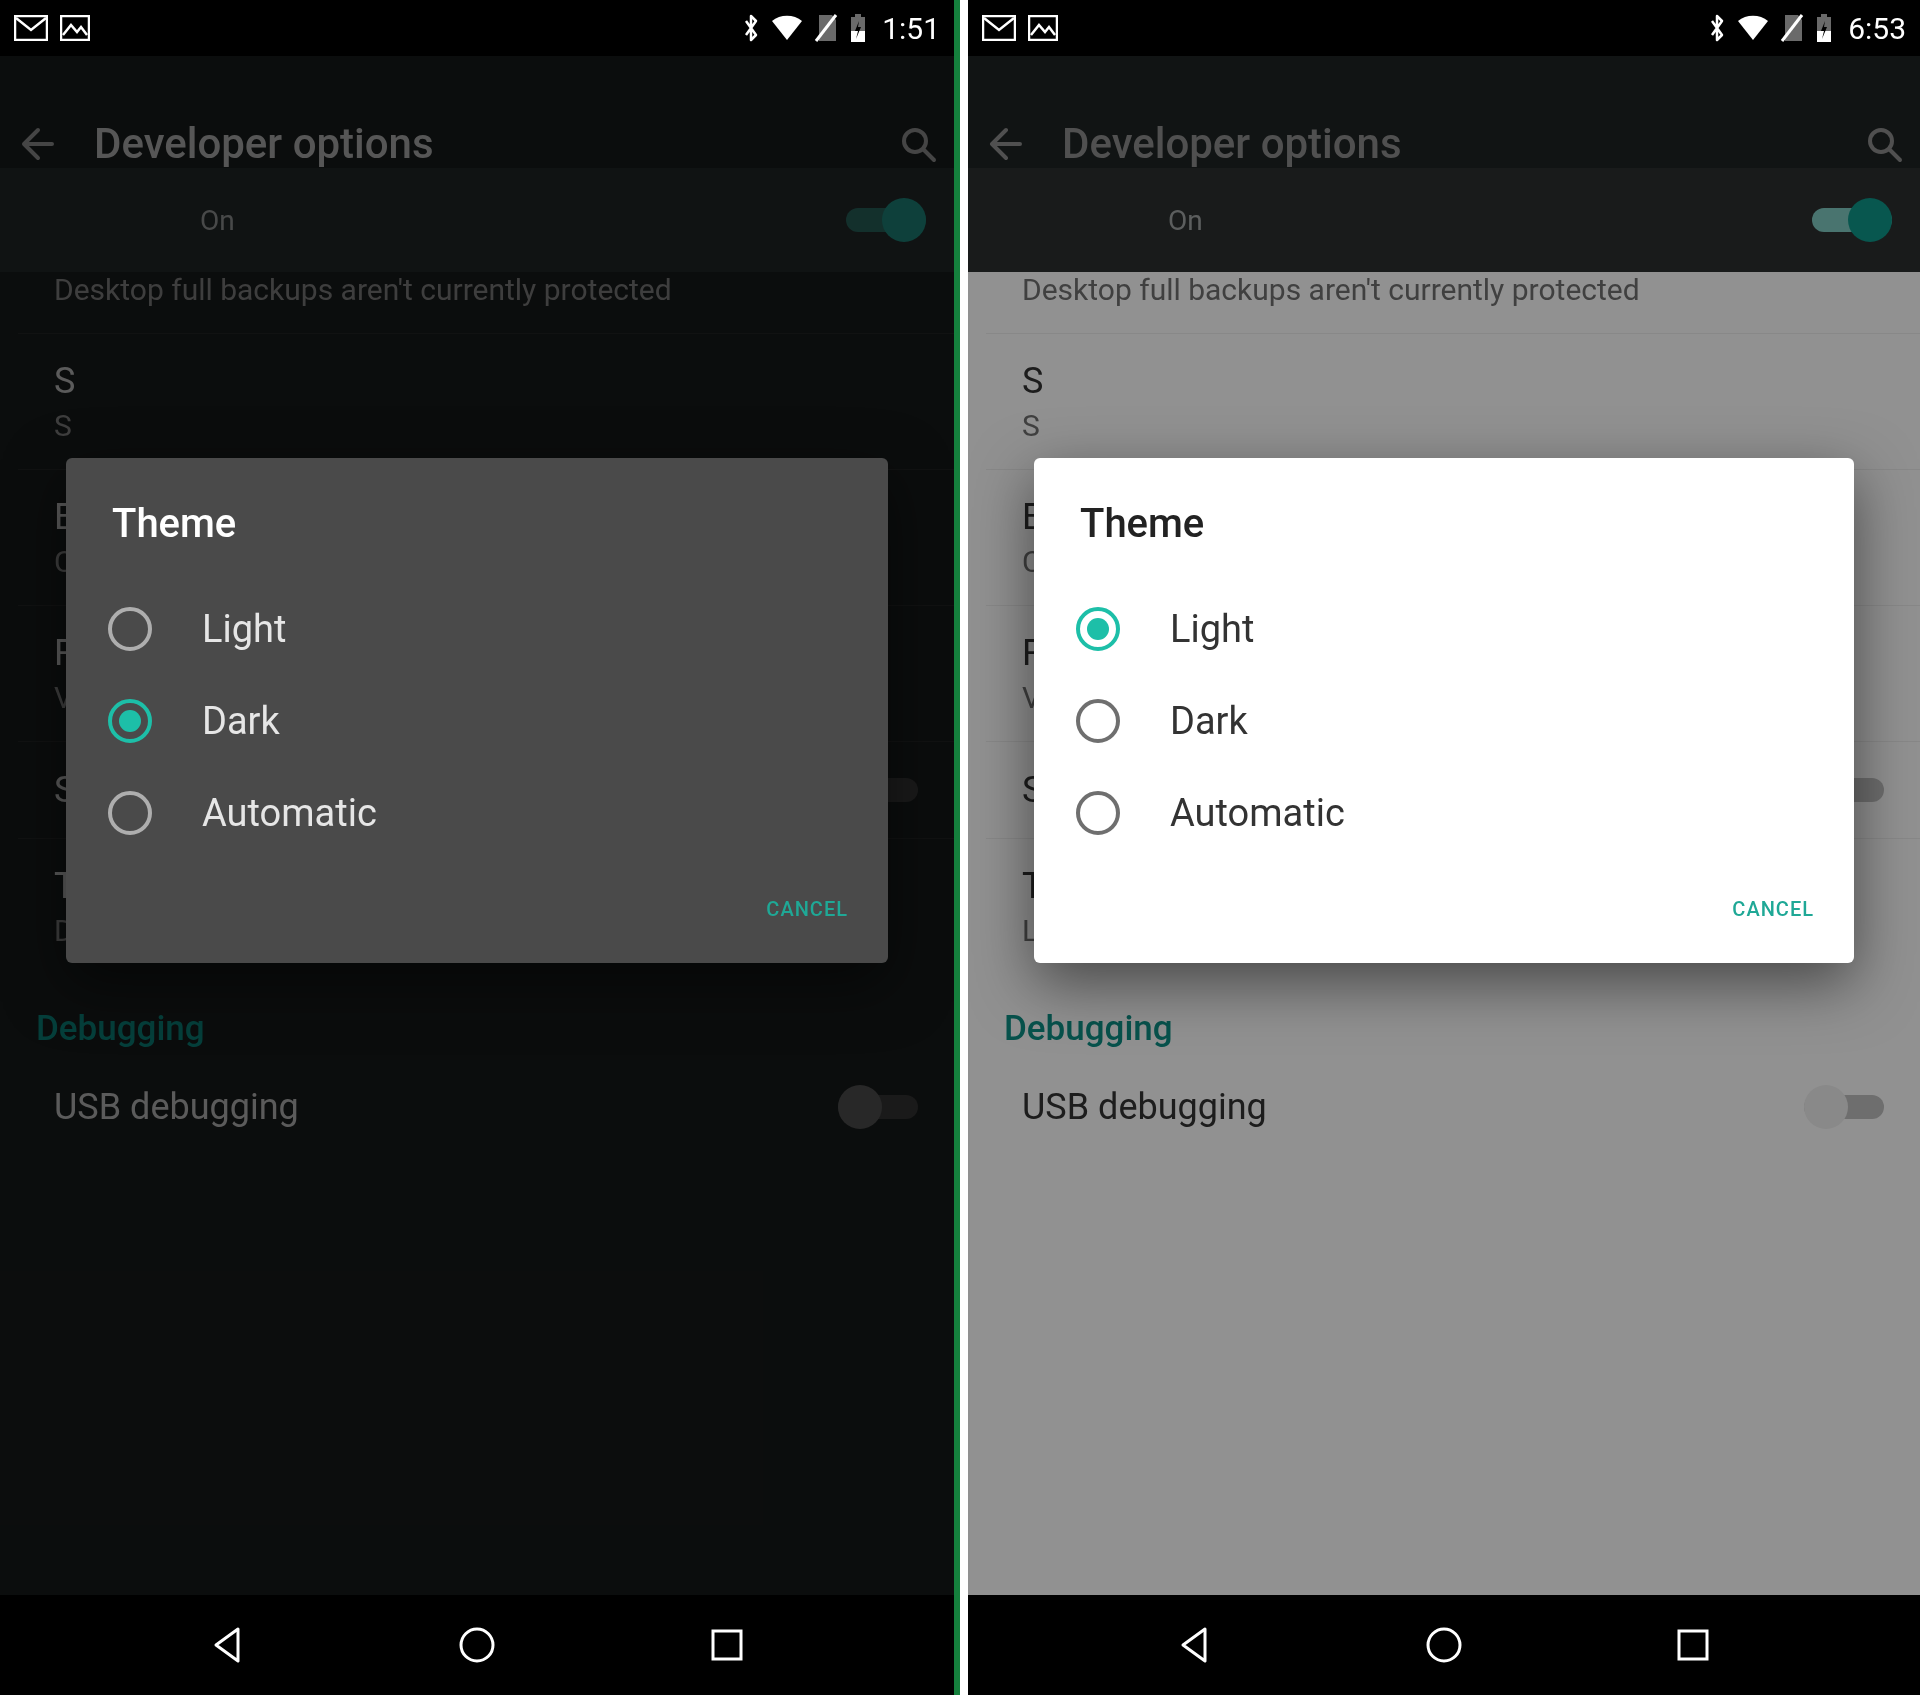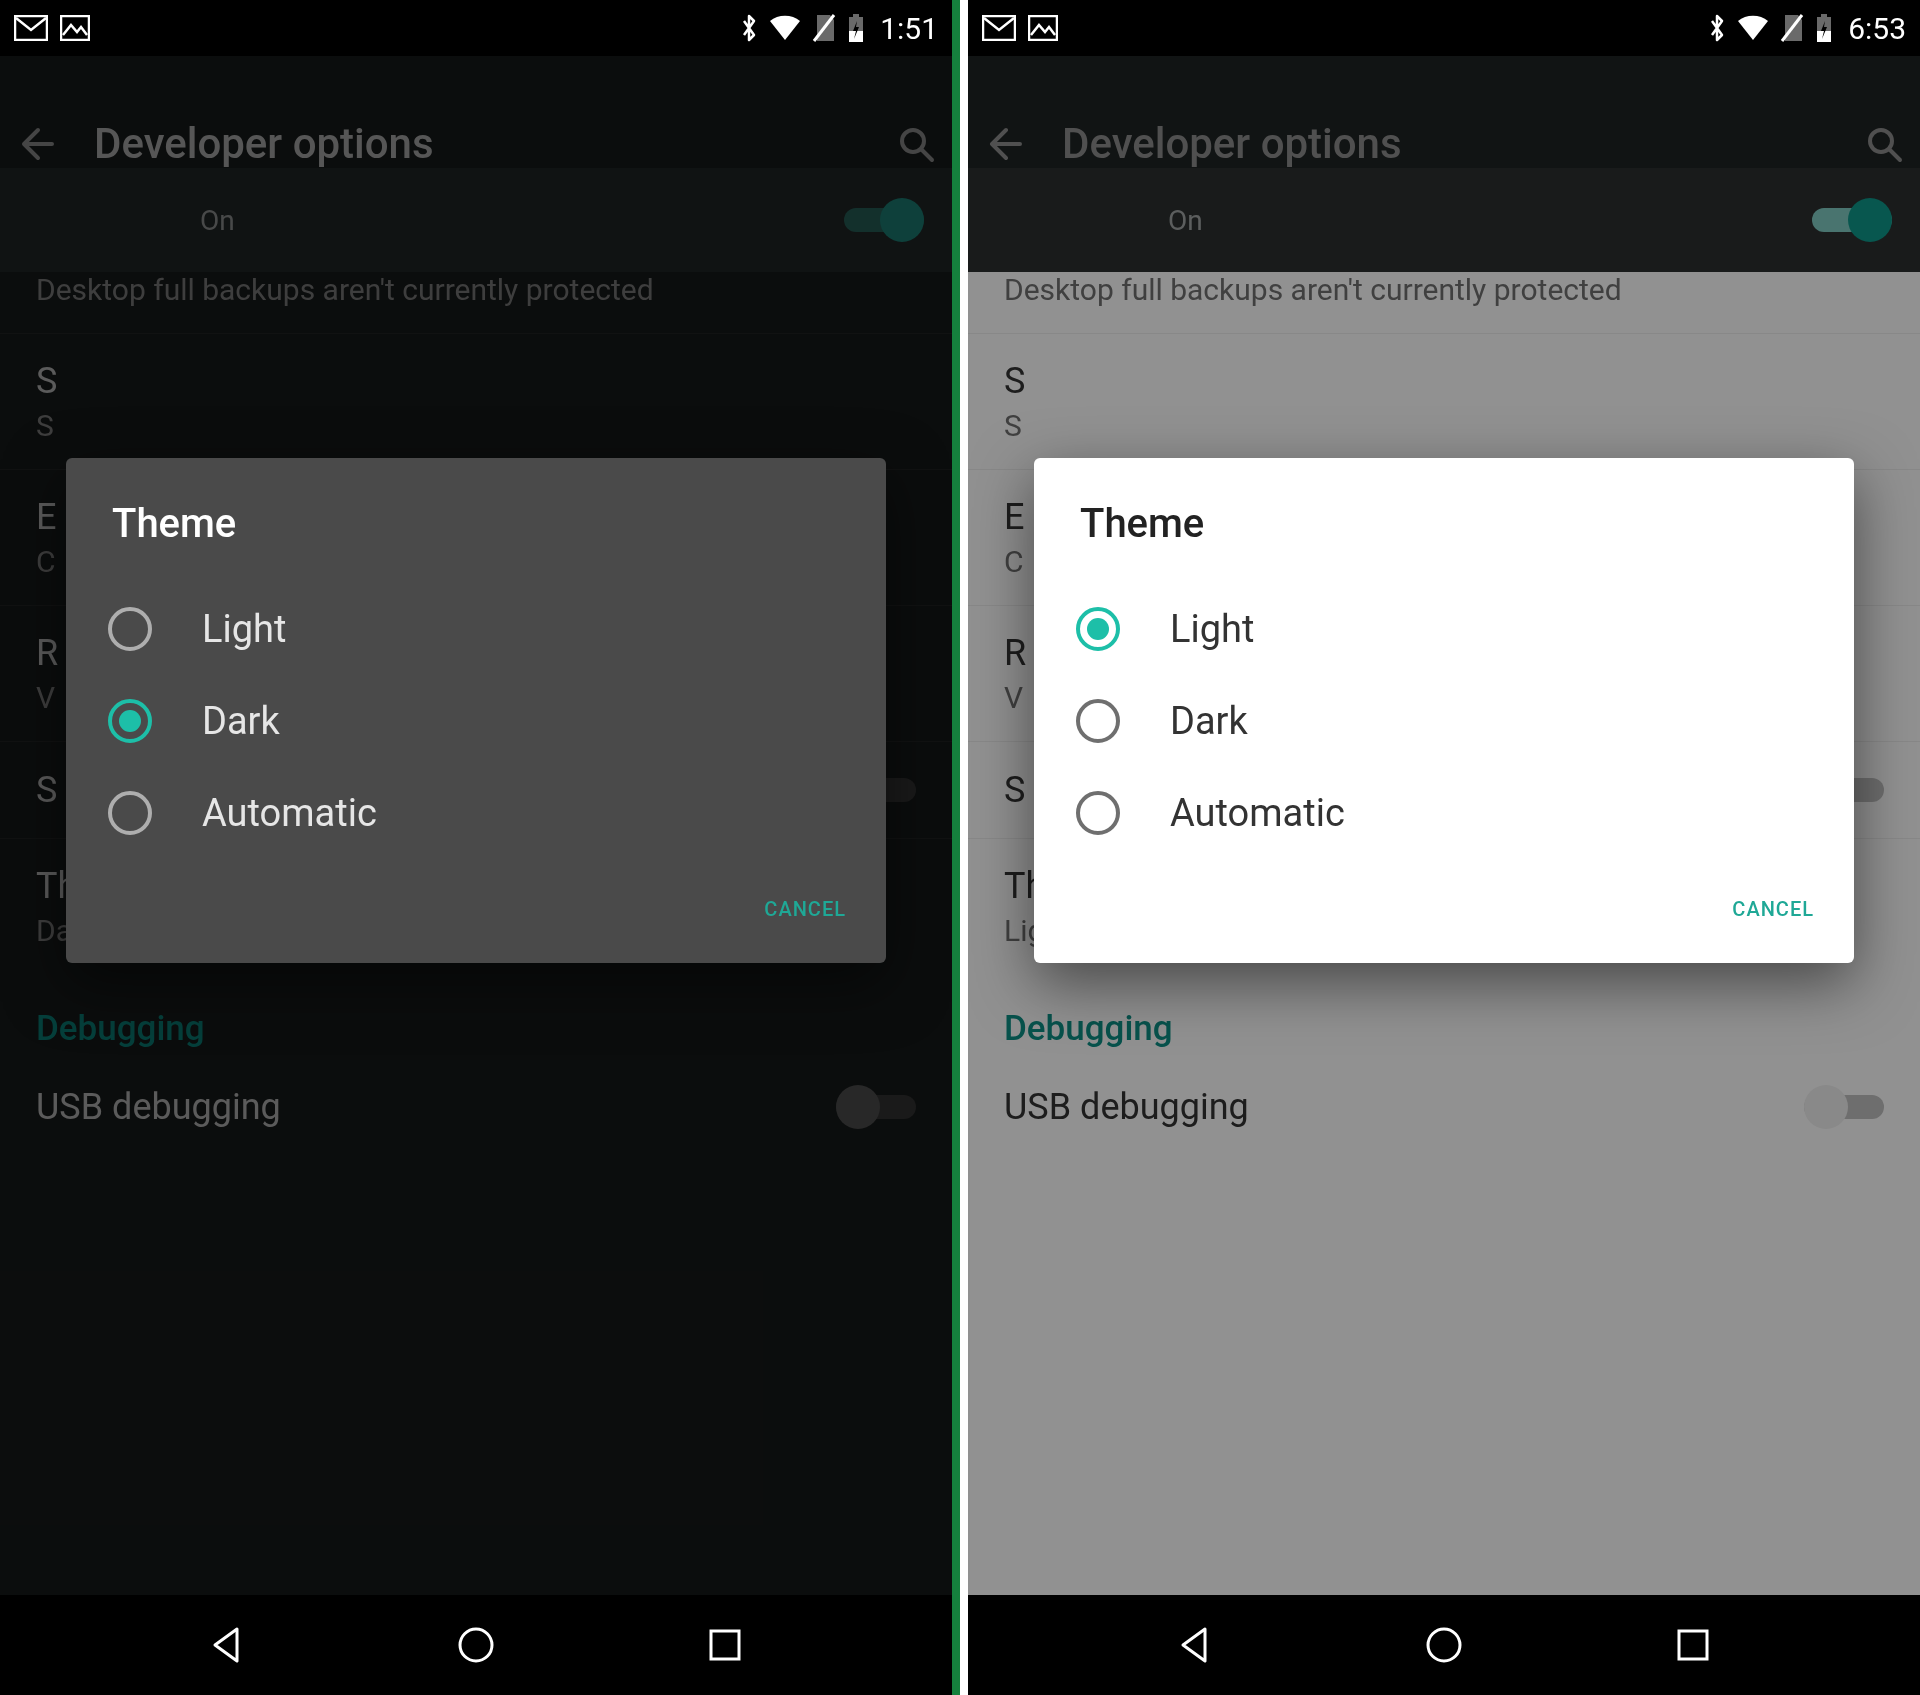--- a/index.html
+++ b/index.html
@@ -10,21 +10,21 @@
     height: 1695px;
     display: flex;
     flex-direction: row;
   }
   .phone {
     width: 960px;
     height: 100%;
     position: relative;
     overflow: hidden;
   }
-  .phone.left { border-right: 8px solid #15803d; }
+  .phone.left { border-right: 6px solid #15803d; }
   .phone.right { border-left: 8px solid #fff; }
 
   
   .phone.dark  { --bg:#1a1d1d; --bg-row:#0e1111; --txt:#c9c9c9; --txt-sub:#8a8a8a; --dialog-bg:#4a4a4a; --dialog-title:#fff; --dialog-txt:#e6e6e6; --radio-off:#aeaeae; --navfg:#fff; --shade:rgba(0,0,0,0.55); --section:#0d8d84; --switch-track:#2b6a63; --switch-thumb:#1f8f83; }
   .phone.light { --bg:#fafafa; --bg-row:#fafafa; --txt:#333; --txt-sub:#6f6f6f; --dialog-bg:#ffffff; --dialog-title:#222; --dialog-txt:#333; --radio-off:#6f6f6f; --navfg:#fff; --shade:rgba(0,0,0,0.42); --section:#0d8d84; --switch-track:#7fc8c0; --switch-thumb:#0f9688; }
 
   .screen {
     position: absolute; inset: 0;
     background: var(--bg);
     display: flex; flex-direction: column;
@@ -81,20 +81,21 @@
     position:absolute; right:0; top:0; width:44px; height:44px;
     border-radius:50%; background: var(--switch-thumb);
   }
 
   
   .content { flex:1; overflow:hidden; }
   .row {
     padding: 26px 36px;
     border-bottom: 1px solid rgba(128,128,128,0.12);
     color: var(--txt);
+    margin-left: 18px;
   }
   .row.cut { padding: 0 36px 26px 36px; }
   .row .primary { font-size: 36px; color: var(--txt); }
   .row .secondary { font-size: 30px; color: var(--txt-sub); margin-top:6px; }
   .row.cut .primary { font-size: 30px; color: var(--txt-sub); }
   .section-hdr { padding: 34px 36px 10px 36px; font-size: 35px; color: var(--section); font-weight:500; }
   .row.hasswitch { display:flex; align-items:center; }
   .row .sw-off {
     margin-left:auto; width:80px; height:44px; position:relative;
   }

